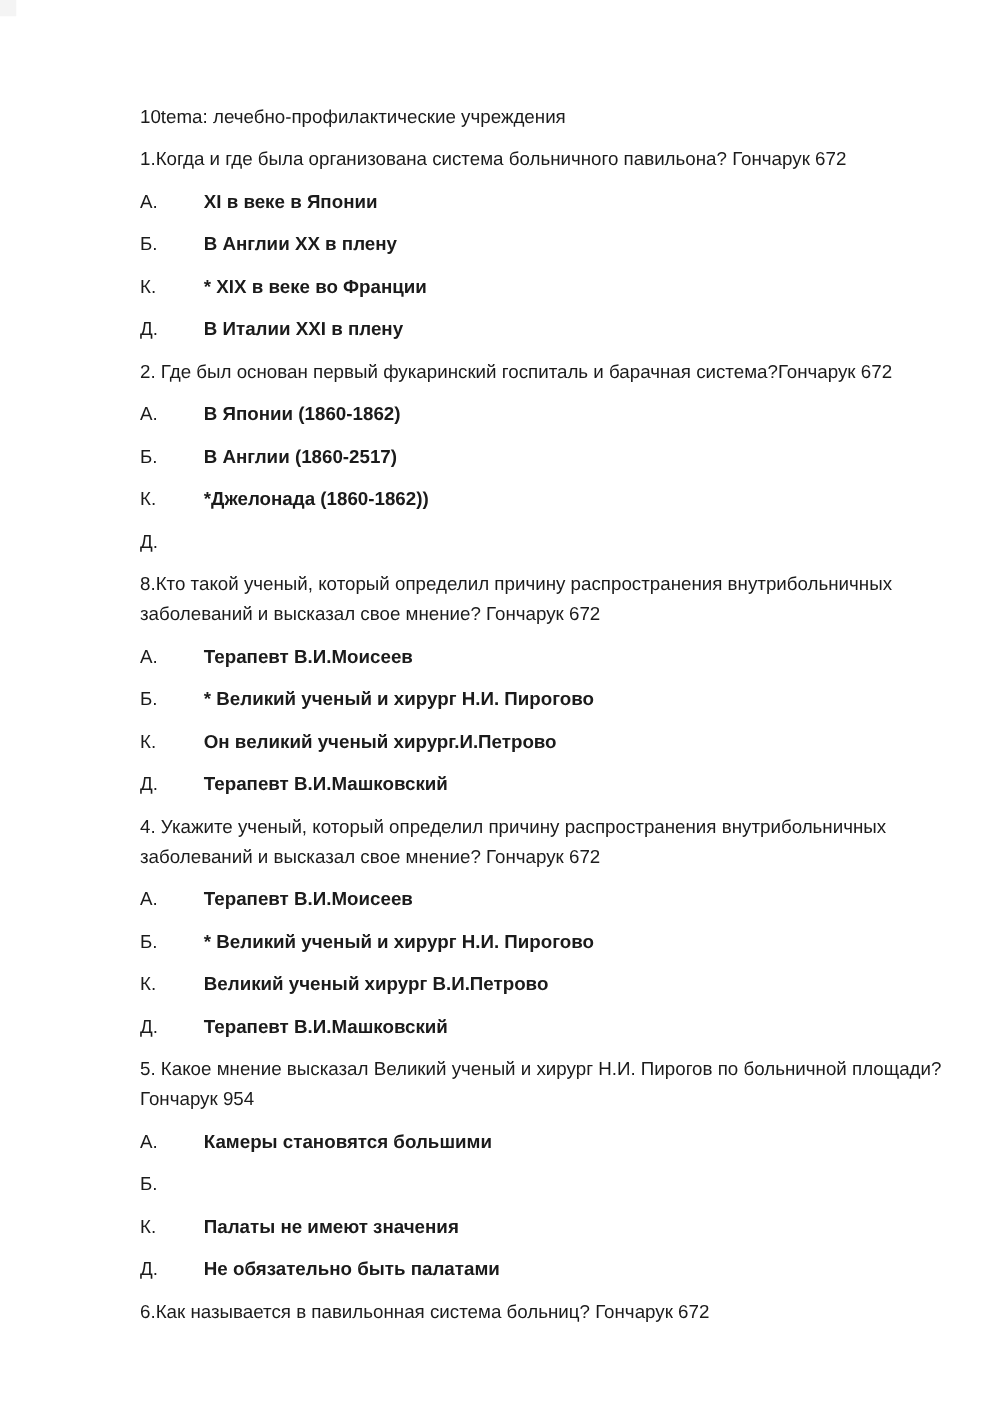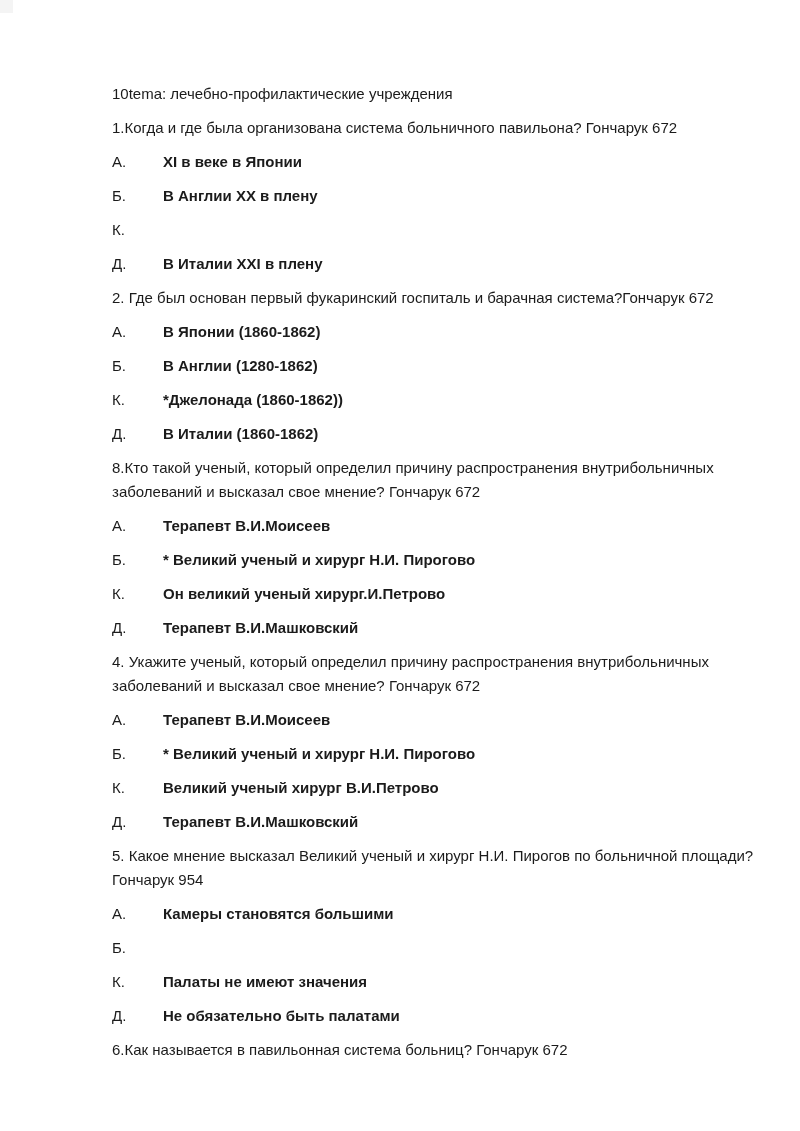--- a/index.html
+++ b/index.html
@@ -77,20 +77,21 @@
     <span class="option-text">XI в веке в Японии</span>
   </p>
 
   <p class="option-row">
     <span class="option-letter">Б.</span>
     <span class="option-text">В Англии XX в плену</span>
   </p>
 
   <p class="option-row">
     <span class="option-letter">К.</span>
+    <span class="option-text">* XIX в веке во Франции</span>
   </p>
 
   <p class="option-row">
     <span class="option-letter">Д.</span>
     <span class="option-text">В Италии XXI в плену</span>
   </p>
 </div>
   </section>
 
   <section class="question-block">
@@ -98,31 +99,30 @@
           <span class="qline">2. Где был основан первый фукаринский госпиталь и барачная система?Гончарук 672</span>
         </p>
     <div class="options">
   <p class="option-row">
     <span class="option-letter">А.</span>
     <span class="option-text">В Японии (1860-1862)</span>
   </p>
 
   <p class="option-row">
     <span class="option-letter">Б.</span>
-    <span class="option-text">В Англии (1280-1862)</span>
+    <span class="option-text">В Англии (1860-2517)</span>
   </p>
 
   <p class="option-row">
     <span class="option-letter">К.</span>
     <span class="option-text">*Джелонада (1860-1862))</span>
   </p>
 
   <p class="option-row">
     <span class="option-letter">Д.</span>
-    <span class="option-text">В Италии (1860-1862)</span>
   </p>
 </div>
   </section>
 
   <section class="question-block">
     <p class="question-text">
           <span class="qline">8.Кто такой ученый, который определил причину распространения внутрибольничных</span>
           <span class="qline">заболеваний и высказал свое мнение? Гончарук 672</span>
         </p>
     <div class="options">

